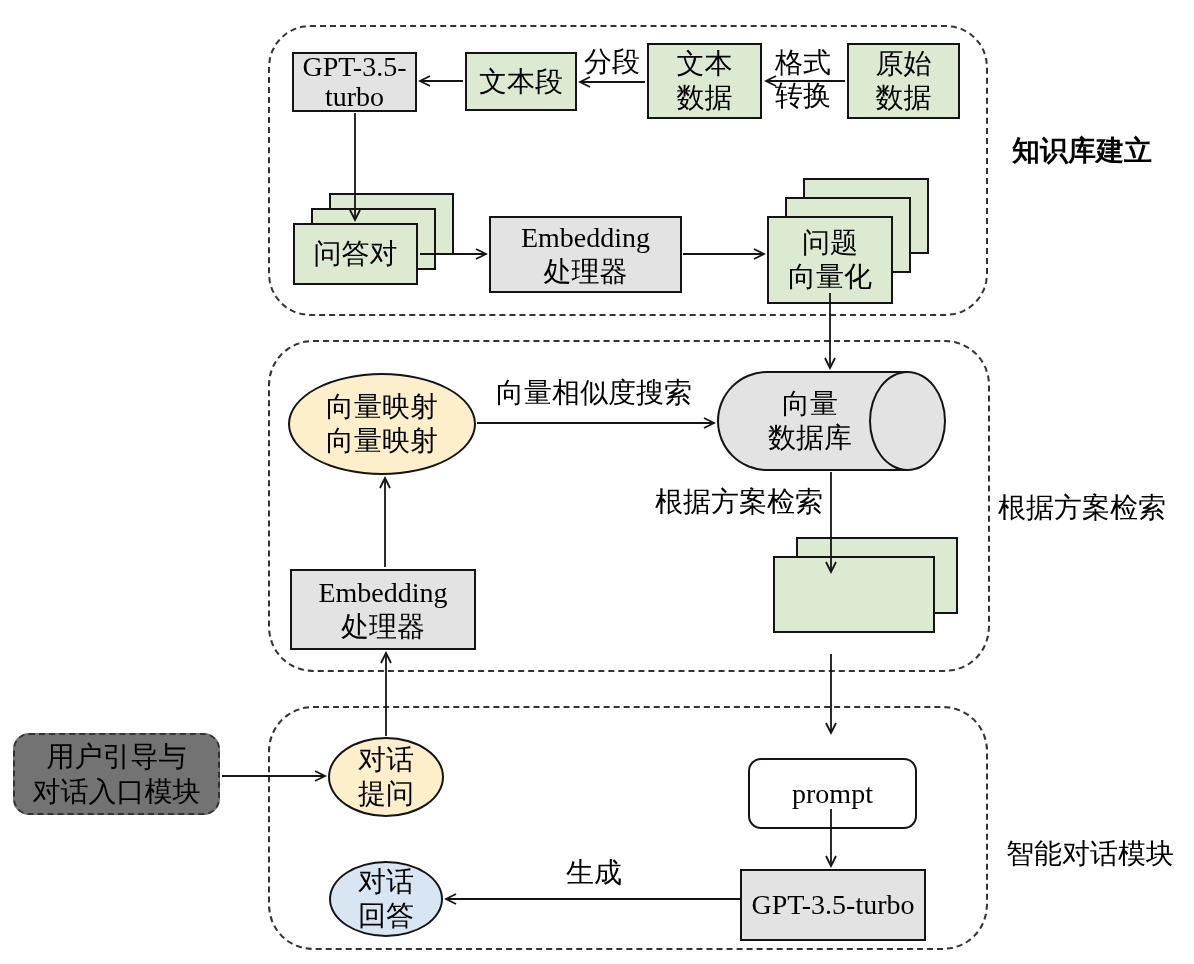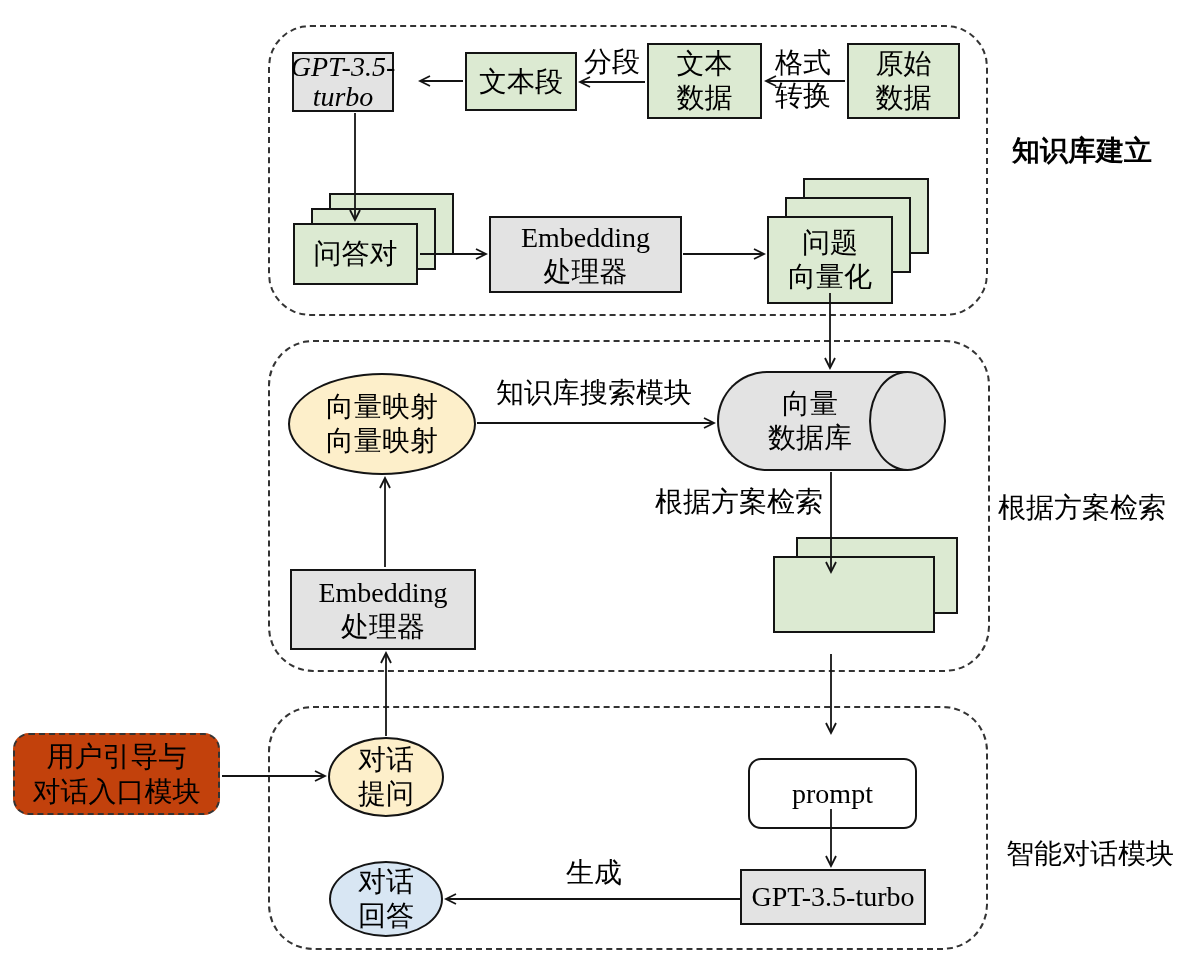--- a/index.html
+++ b/index.html
@@ -29,21 +29,21 @@
     background:var(--green);
   }
   .dashed-section{
     position:absolute; box-sizing:border-box; border:2.5px dashed var(--dash);
     border-radius:45px; background:transparent;
   }
   .dashed-box{
     position:absolute; box-sizing:border-box; border:2.5px dashed var(--dash);
     border-radius:16px; display:flex; flex-direction:column; align-items:center;
     justify-content:center; text-align:center; font-size:28px; line-height:35px;
-    background:#c2410c; white-space:nowrap;
+    background:#737373; white-space:nowrap;
   }
   .section-label, .edge-label{
     position:absolute; font-size:28px; line-height:32px; white-space:nowrap;
   }
   .edge-label.two-line{line-height:33px; text-align:center;}
   
   .cyl-body{
     position:absolute; left:717px; top:371px; width:191px; height:100px;
     box-sizing:border-box; background:var(--gray);
     border:2.5px solid var(--border); border-right:none;
@@ -56,40 +56,40 @@
   }
   .cyl-text{
     position:absolute; left:717px; top:371px; width:186px; height:100px;
     display:flex; flex-direction:column; align-items:center; justify-content:center;
     font-size:28px; line-height:34px; text-align:center;
   }
   #arrows{position:absolute; left:0; top:0; pointer-events:none;}
   #arrows line{stroke:var(--border); stroke-width:1.8;}
 
   
-  #gpt1{left:292px; top:52px; width:102px; height:60px; line-height:30px;font-style:italic;}
+  #gpt1{left:292px; top:52px; width:125px; height:60px; line-height:30px;}
   #tseg{left:465px; top:52px; width:112px; height:59px;}
   #tdata{left:647px; top:43px; width:115px; height:76px;}
   #rdata{left:847px; top:43px; width:113px; height:76px;}
   #qa-l3{left:329px; top:193px; width:125px; height:62px;}
   #qa-l2{left:311px; top:208px; width:125px; height:62px;}
   #qa{left:293px; top:223px; width:125px; height:62px;}
   #emb1{left:489px; top:216px; width:193px; height:77px;}
   #qv-l3{left:803px; top:178px; width:126px; height:76px;}
   #qv-l2{left:785px; top:197px; width:126px; height:76px;}
   #qv{left:767px; top:216px; width:126px; height:88px;}
   #qvm{left:288px; top:373px; width:188px; height:102px;}
   #emb2{left:290px; top:569px; width:186px; height:81px;}
   #ans-l3{left:796px; top:537px; width:162px; height:77px;}
   #ans-l2{left:773px; top:556px; width:162px; height:77px;}
   #ans{left:750px; top:575px; width:162px; height:77px;}
   #user-entry{left:13px; top:733px; width:207px; height:82px;}
   #dq{left:328px; top:737px; width:116px; height:80px;}
   #prompt{left:748px; top:736px; width:169px; height:71px;}
-  #gpt2{left:740px; top:869px; width:186px; height:56px;}
+  #gpt2{left:740px; top:869px; width:186px; height:72px;}
   #da{left:329px; top:861px; width:114px; height:76px;}
 
   
   #sec1{left:268px; top:25px;  width:720px; height:291px; border-radius:42px;}
   #sec2{left:268px; top:340px; width:722px; height:332px;}
   #sec3{left:268px; top:706px; width:720px; height:244px;}
   #lbl1{left:1012px; top:135px;font-weight:bold;}
   #lbl2{left:998px;  top:492px;}
   #lbl3{left:1006px; top:838px;}
 
@@ -188,21 +188,21 @@
   <div class="node blue ellipse" id="da">
     <span>对话</span>
     <span>回答</span>
   </div>
 
   <div class="edge-label" id="el-seg">分段</div>
   <div class="edge-label two-line" id="el-fmt">
     <span style="display:block">格式</span>
     <span style="display:block">转换</span>
   </div>
-  <div class="edge-label" id="el-vss">知识库搜索模块</div>
+  <div class="edge-label" id="el-vss">向量相似度搜索</div>
   <div class="edge-label" id="el-rbp">根据方案检索</div>
   <div class="edge-label" id="el-gen">生成</div>
 
   <svg id="arrows" width="1194" height="964">
     <defs>
       <marker id="ah" viewBox="0 0 14 14" markerWidth="14" markerHeight="14" refX="12" refY="7" orient="auto" markerUnits="userSpaceOnUse">
         <path d="M2,2 L12,7 L2,12" fill="none" stroke="#141414" stroke-width="1.8"></path>
       </marker>
     </defs>
     <line x1="845" y1="81" x2="766" y2="81" marker-end="url(#ah)"></line>

